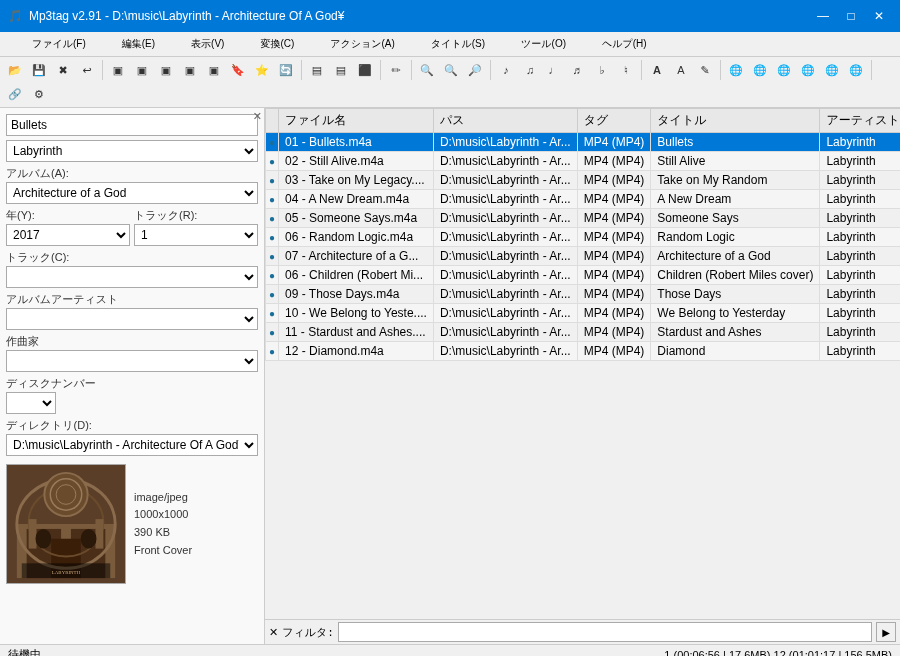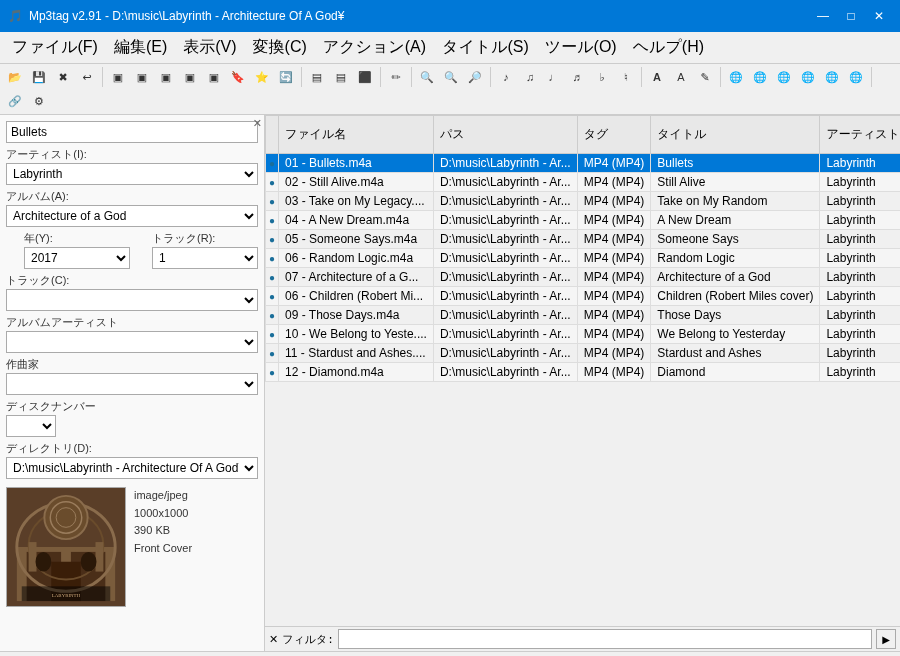--- a/index.html
+++ b/index.html
@@ -29,21 +29,22 @@
     .menu-bar {
       background: #f0f0f0;
       padding: 2px 4px;
       display: flex;
       gap: 0;
       border-bottom: 1px solid #ccc;
     }
     .menu-item {
       padding: 3px 8px;
       cursor: pointer;
-      font-size: 16px;
+      font-size: 10px;
+      margin-left: 20px;
     }
 
     .toolbar {
       background: #f0f0f0;
       padding: 2px 4px;
       display: flex;
       align-items: center;
       gap: 2px;
       border-bottom: 1px solid #ccc;
       flex-wrap: wrap;
@@ -90,27 +91,27 @@
     .field-select {
       width: 100%;
       height: 22px;
       border: 1px solid #aaa;
       padding: 1px 2px;
       font-size: 12px;
       background: white;
     }
 
     .row-3 { display: flex; gap: 4px; }
-    .row-3 > div { flex: 1; margin-left: 18px; }
+    .row-3 > div { flex: 1; }
 
     .album-art-section {
       display: flex;
       gap: 8px;
       margin-top: 4px;
-      align-items: flex-start;
+      align-items: center;
     }
     .album-art-img {
       width: 120px;
       height: 120px;
       background: #8B7355;
       border: 1px solid #aaa;
       display: flex;
       align-items: center;
       justify-content: center;
       position: relative;
@@ -134,21 +135,21 @@
       border-collapse: collapse;
       font-size: 12px;
     }
     thead tr {
       background: #e8e8e8;
       position: sticky;
       top: 0;
     }
     th {
       border: 1px solid #ccc;
-      padding: 10px 6px;
+      padding: 3px 6px;
       text-align: left;
       font-weight: normal;
       white-space: nowrap;
       cursor: pointer;
     }
     td {
       border: 1px solid #ddd;
       padding: 2px 6px;
       white-space: nowrap;
       overflow: hidden;
@@ -271,21 +272,20 @@
 <div class="main-area">
 
   <div class="left-panel">
     <span class="close-left">✕</span>
 
     <div>
       <input class="field-input" type="text" value="Bullets" style="">
     </div>
 
     <div>
-      <div class="field-label">アーティスト(I):</div>
       <select class="field-select">
         <option>Labyrinth</option>
       </select>
     </div>
 
     <div>
       <div class="field-label">アルバム(A):</div>
       <select class="field-select">
         <option>Architecture of a God</option>
       </select>

